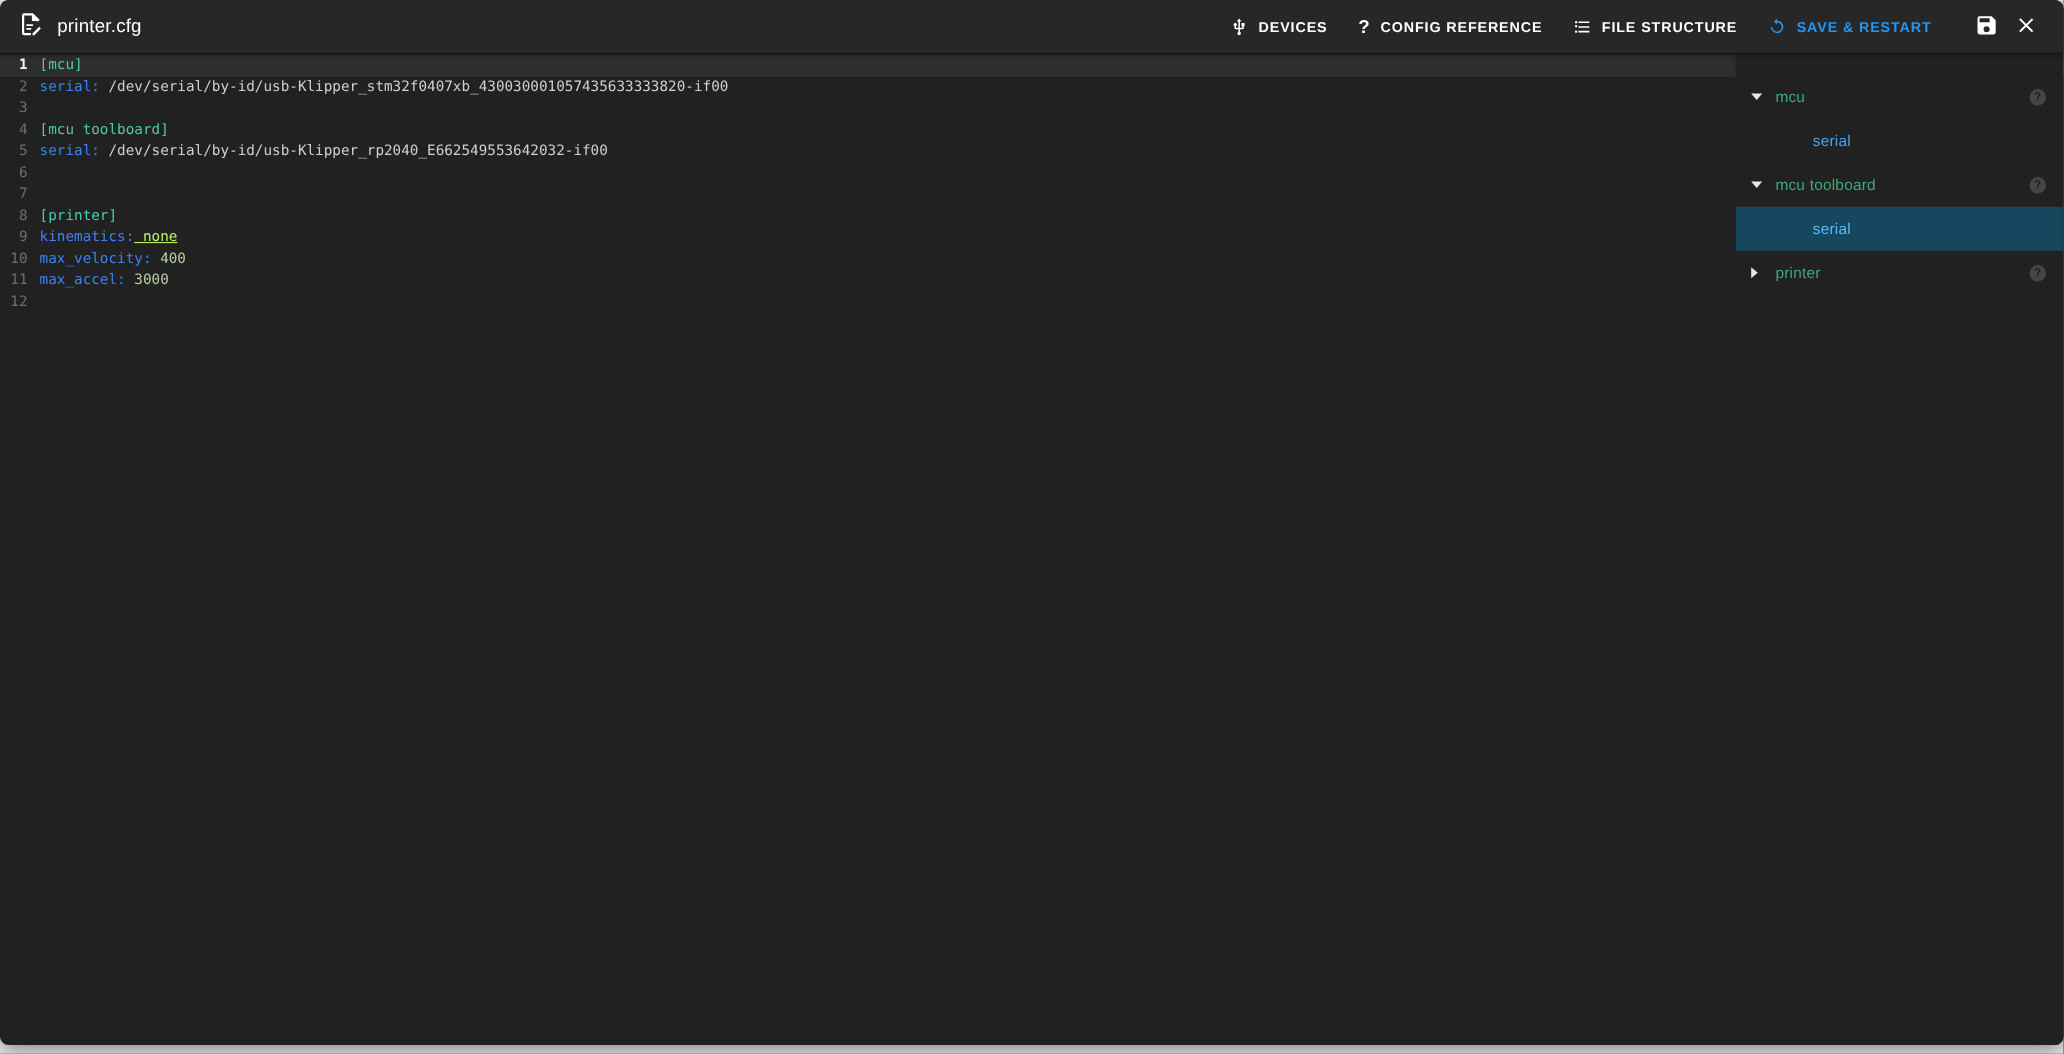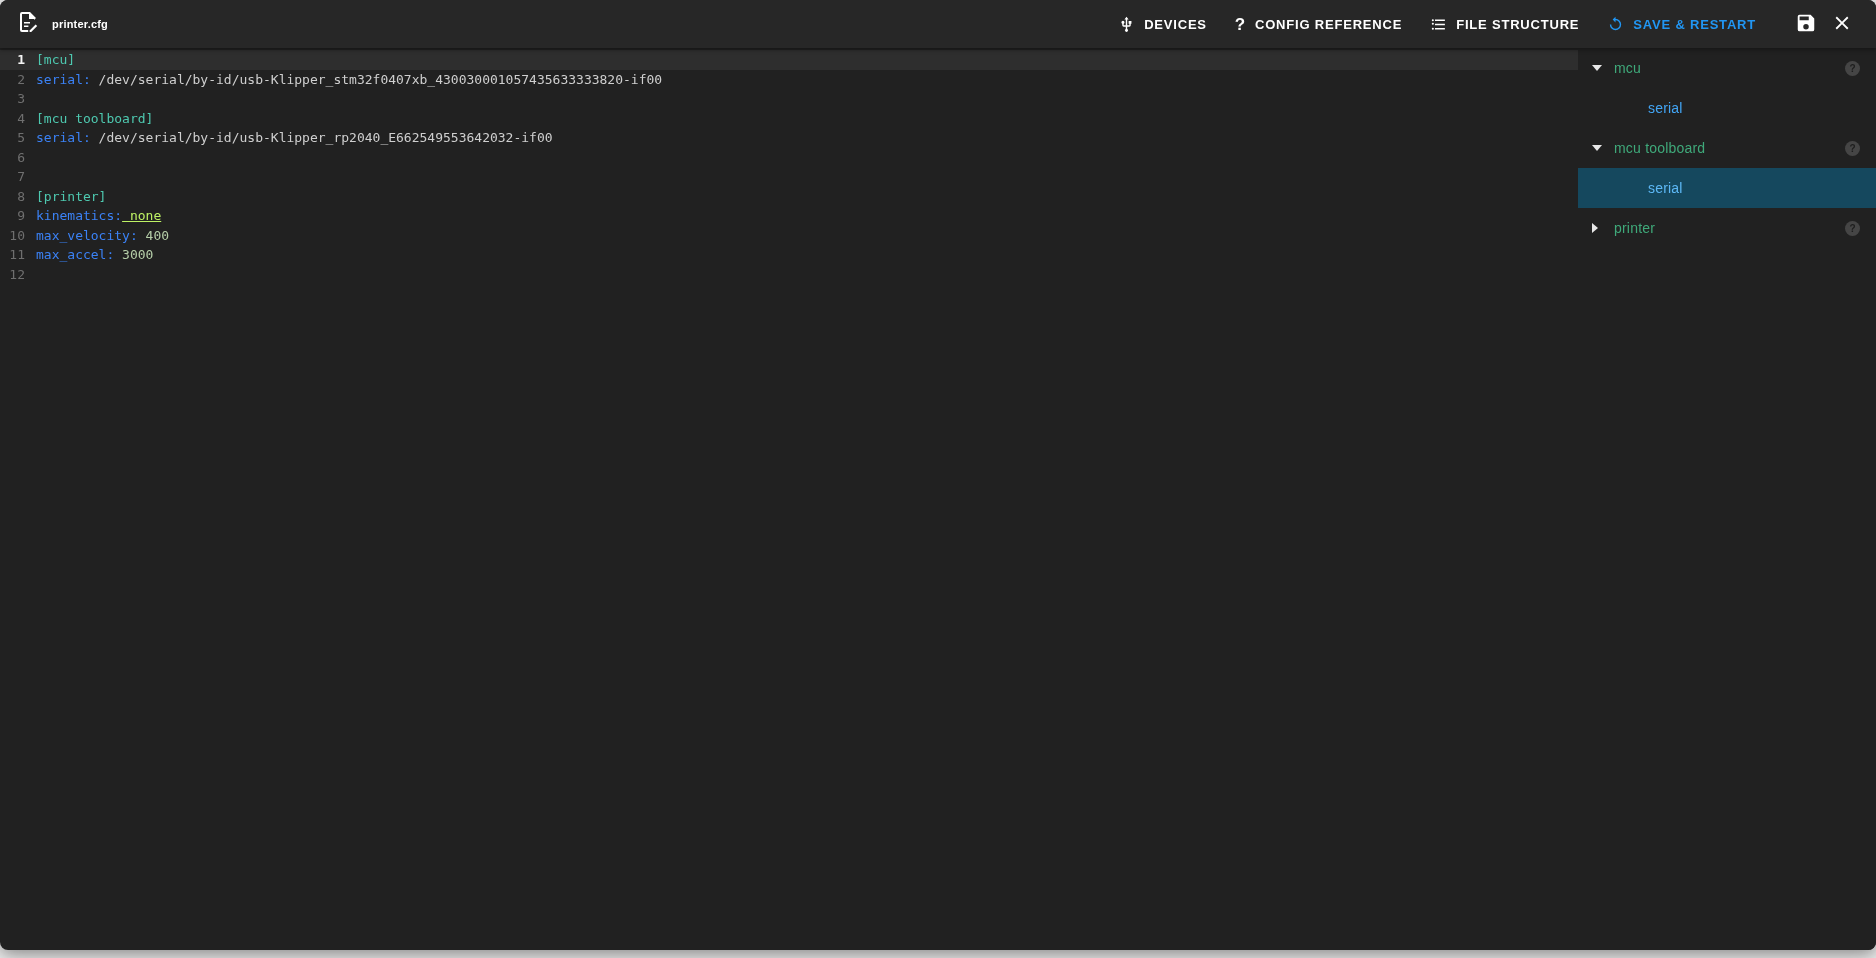--- a/index.html
+++ b/index.html
@@ -16,21 +16,21 @@
     box-shadow:0 4px 18px rgba(0,0,0,.45);
   }
   
   .topbar {
     height:48px; flex:0 0 48px; background:#272727;
     display:flex; align-items:center; padding:0 16px;
     box-shadow:0 2px 4px rgba(0,0,0,.35); z-index:5; position:relative;
     color:#fff;
   }
   .topbar-left { display:flex; align-items:center; gap:12px; }
-  .title { font-size:11px; font-weight:700; letter-spacing:.2px; }
+  .title { font-size:17px; font-weight:400; letter-spacing:.2px; }
   .topbar-right { margin-left:auto; display:flex; align-items:flex-start; }
   .tb-btn {
     display:flex; align-items:center; gap:9px;
     height:36px; padding:0 14px; border:none; background:transparent;
     color:#fff; font-family:inherit; font-size:13px; font-weight:700;
     letter-spacing:.8px; cursor:pointer; border-radius:4px;
   }
   .tb-btn.accent { color:#2196f3; }
   .tb-btn svg { display:block; }
   .icon-btn {
@@ -54,21 +54,21 @@
     color:#6f6f6f; user-select:none;
   }
   .line.active .gutter { color:#f5f5f5; font-weight:700; }
   .code { padding-left:6px; white-space:pre; color:#cfcfcf; }
   .tok-section { color:#4ec9b0; }
   .tok-key     { color:#3b82f6; }
   .tok-plain   { color:#cfcfcf; }
   .tok-atom    { color:#bef264;text-decoration:underline; }
   .tok-number  { color:#b5cea8; }
   
-  .sidebar { flex:0 0 298px; background:#212121; font-size:14px; }
+  .sidebar { flex:0 0 298px; background:#212121; font-size:14px;margin-top:20px; }
   .tree-row {
     height:40px; display:flex; align-items:center; cursor:pointer;
     padding:0 16px 0 14px; position:relative;
   }
   .tree-row.selected { background:#15485e; }
   .caret-box { width:22px; display:flex; align-items:center; }
   .caret-down {
     width:0; height:0;
     border-left:5px solid transparent; border-right:5px solid transparent;
     border-top:6px solid #e8e8e8;

